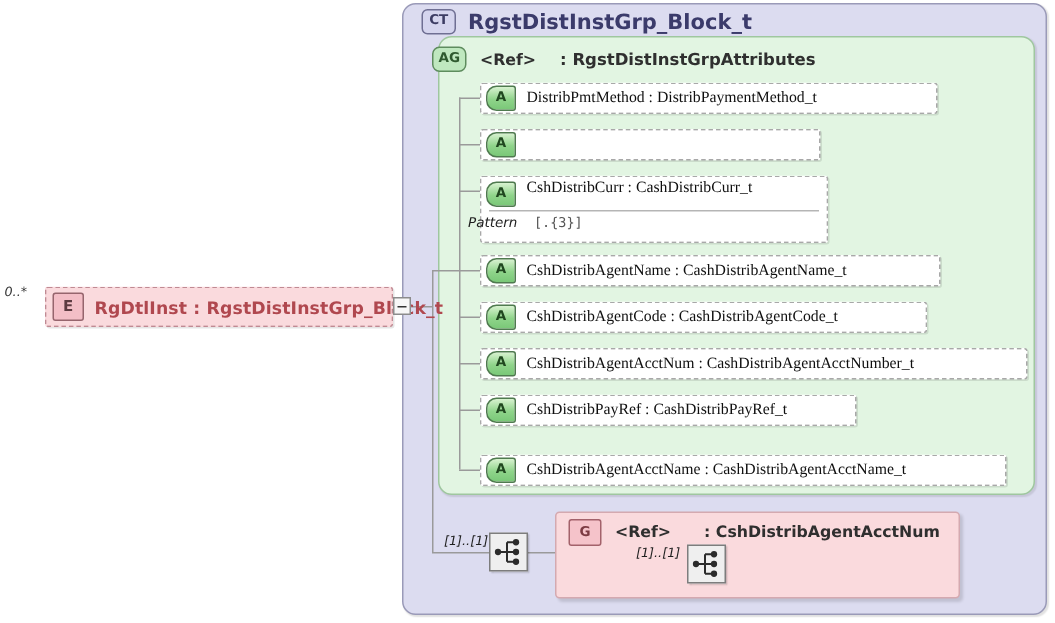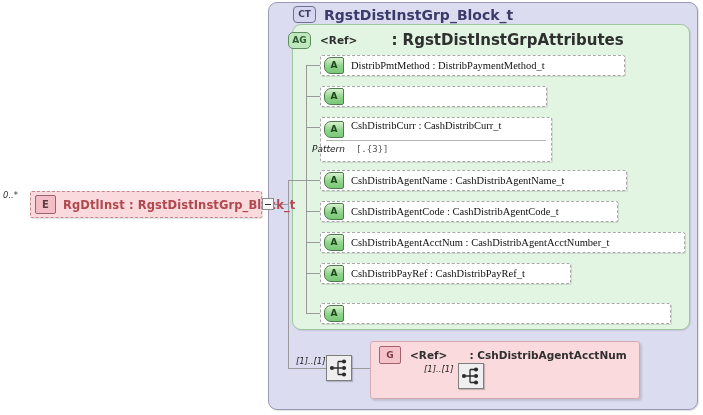--- a/index.html
+++ b/index.html
@@ -30,36 +30,36 @@
 
   
   .toggle{position:absolute;left:262px;top:198px;width:12px;height:12px;
           background:#f7f7f7;border:1px solid #8c8c8c;box-sizing:border-box;}
   .toggle i{position:absolute;left:2px;top:5px;width:6px;height:1px;background:#333;display:block;}
 
   
   .ct-box{position:absolute;left:268px;top:2px;width:430px;height:408px;
           background:#dcdcf0;border:1px solid #9a9ab8;border-radius:9px;
           box-shadow:1px 1px 1px rgba(0,0,0,.12);box-sizing:border-box;}
-  .ct-head{position:absolute;left:293px;top:6px;display:flex;align-items:flex-end;}
+  .ct-head{position:absolute;left:281px;top:6px;display:flex;align-items:flex-end;}
   .ct-badge{width:21px;height:15px;background:#d5d5ee;border:1px solid #6f6f93;
             border-radius:4px;display:flex;align-items:center;justify-content:center;
             font-size:9px;font-weight:bold;color:#3c3c63;line-height:1;}
   .ct-title{font-size:14px;font-weight:bold;color:#3b3b6b;margin-left:8px;white-space:nowrap;}
 
   
   .ag-box{position:absolute;left:292px;top:24px;width:398px;height:306px;
           background:#e2f5e2;border:1px solid #9fc79f;border-radius:9px;
           box-shadow:1px 1px 1px rgba(0,0,0,.10);box-sizing:border-box;}
   .ag-head{position:absolute;left:288px;top:31px;display:flex;align-items:center;}
   .ag-badge{width:21px;height:15px;background:#bfe8bf;border:1px solid #5e8c5e;
             border-radius:5px;display:flex;align-items:center;justify-content:center;
             font-size:9px;font-weight:bold;color:#2f5a2f;line-height:1;}
   .ag-ref{font-size:10.5px;font-weight:bold;color:#2f2f2f;margin-left:9px;}
-  .ag-type{font-size:15px;font-weight:bold;color:#2f2f2f;margin-left:34px;white-space:nowrap;}
+  .ag-type{font-size:11px;font-weight:bold;color:#2f2f2f;margin-left:16px;white-space:nowrap;}
 
   
   .attr{position:absolute;height:21px;background:#ffffff;border:1px dashed #a8a8a8;
         border-radius:2px;display:flex;align-items:center;padding-left:3px;
         box-sizing:border-box;box-shadow:1px 1px 0 rgba(0,0,0,.10);}
   .attr-badge{width:18px;height:15px;flex:0 0 auto;border:1px solid #4f7a4f;
               border-radius:7px 2px 2px 7px;
               background:linear-gradient(180deg,#d8f2d0 0%,#8fd48a 55%,#7ac878 100%);
               display:flex;align-items:center;justify-content:center;
               font-size:9px;font-weight:bold;color:#20471f;line-height:1;}
@@ -180,20 +180,21 @@
     <span class="attr-label">CshDistribAgentAcctNum : CashDistribAgentAcctNumber_t</span>
   </div>
 
   <div class="attr" style="left:320px;top:263px;width:251px;">
     <span class="attr-badge">A</span>
     <span class="attr-label">CshDistribPayRef : CashDistribPayRef_t</span>
   </div>
 
   <div class="attr" style="left:320px;top:303px;width:351px;">
     <span class="attr-badge">A</span>
+    <span class="attr-label">CshDistribAgentAcctName : CashDistribAgentAcctName_t</span>
   </div>
 
   <div class="card" style="left:296px;top:356px;">[1]..[1]</div>
   <div class="seq" style="left:326px;top:355px;">
     <svg width="24" height="24" viewBox="0 0 24 24">
       <circle cx="5" cy="12" r="2.1" fill="#2b2b2b"></circle>
       <path d="M7 12 H11 M11 5.5 V18.5 M11 5.5 H15 M11 12 H15 M11 18.5 H15" stroke="#2b2b2b" stroke-width="1.3" fill="none"></path>
       <circle cx="17" cy="5.5" r="2.1" fill="#2b2b2b"></circle>
       <circle cx="17" cy="12" r="2.1" fill="#2b2b2b"></circle>
       <circle cx="17" cy="18.5" r="2.1" fill="#2b2b2b"></circle>

